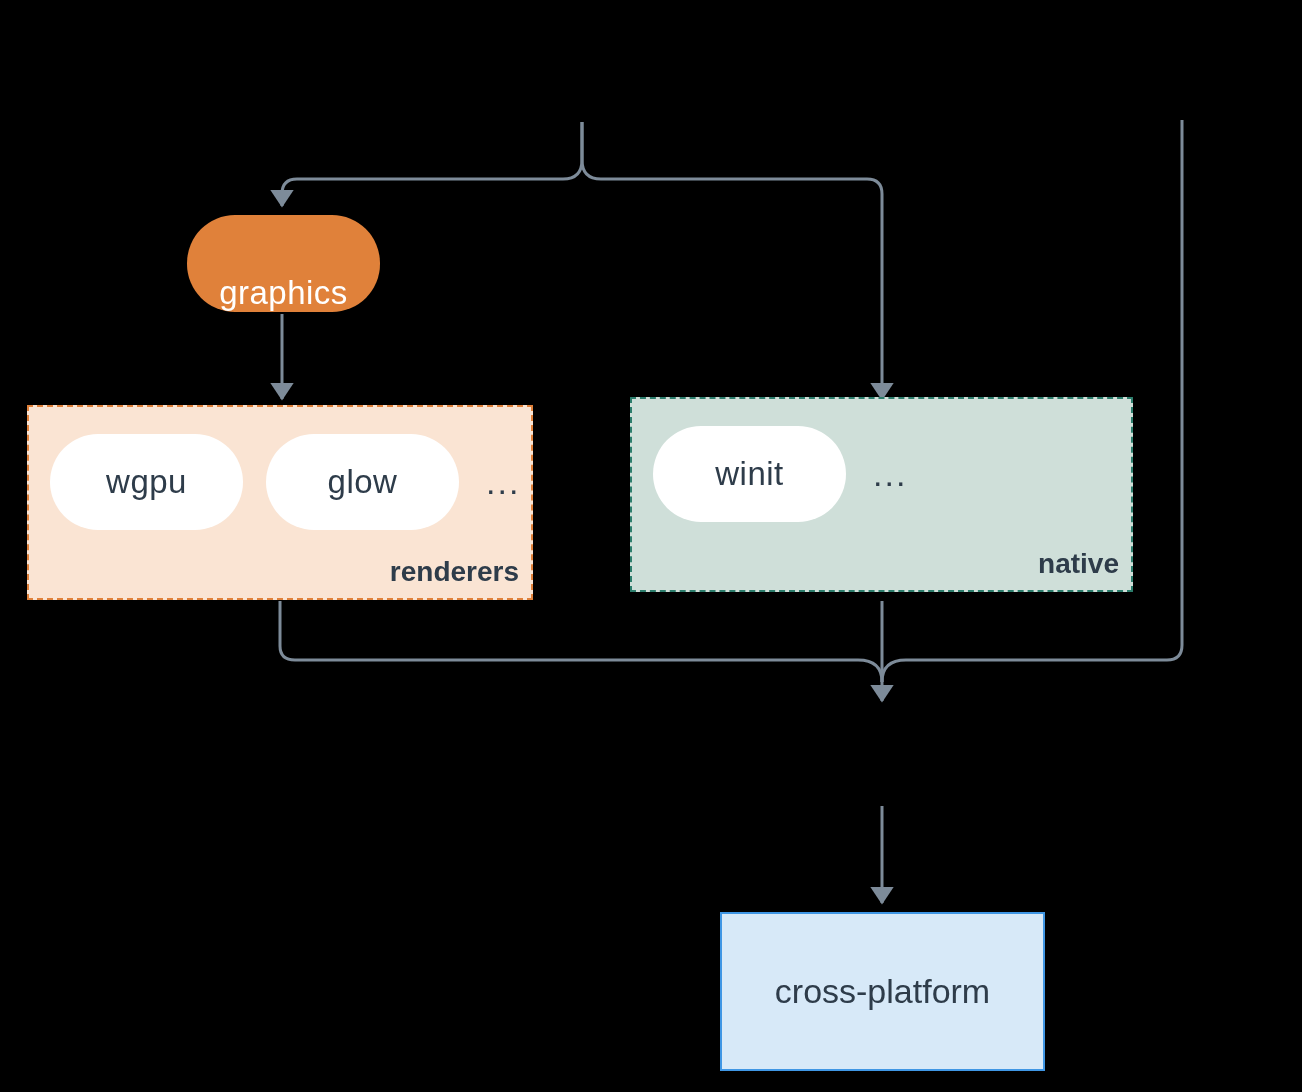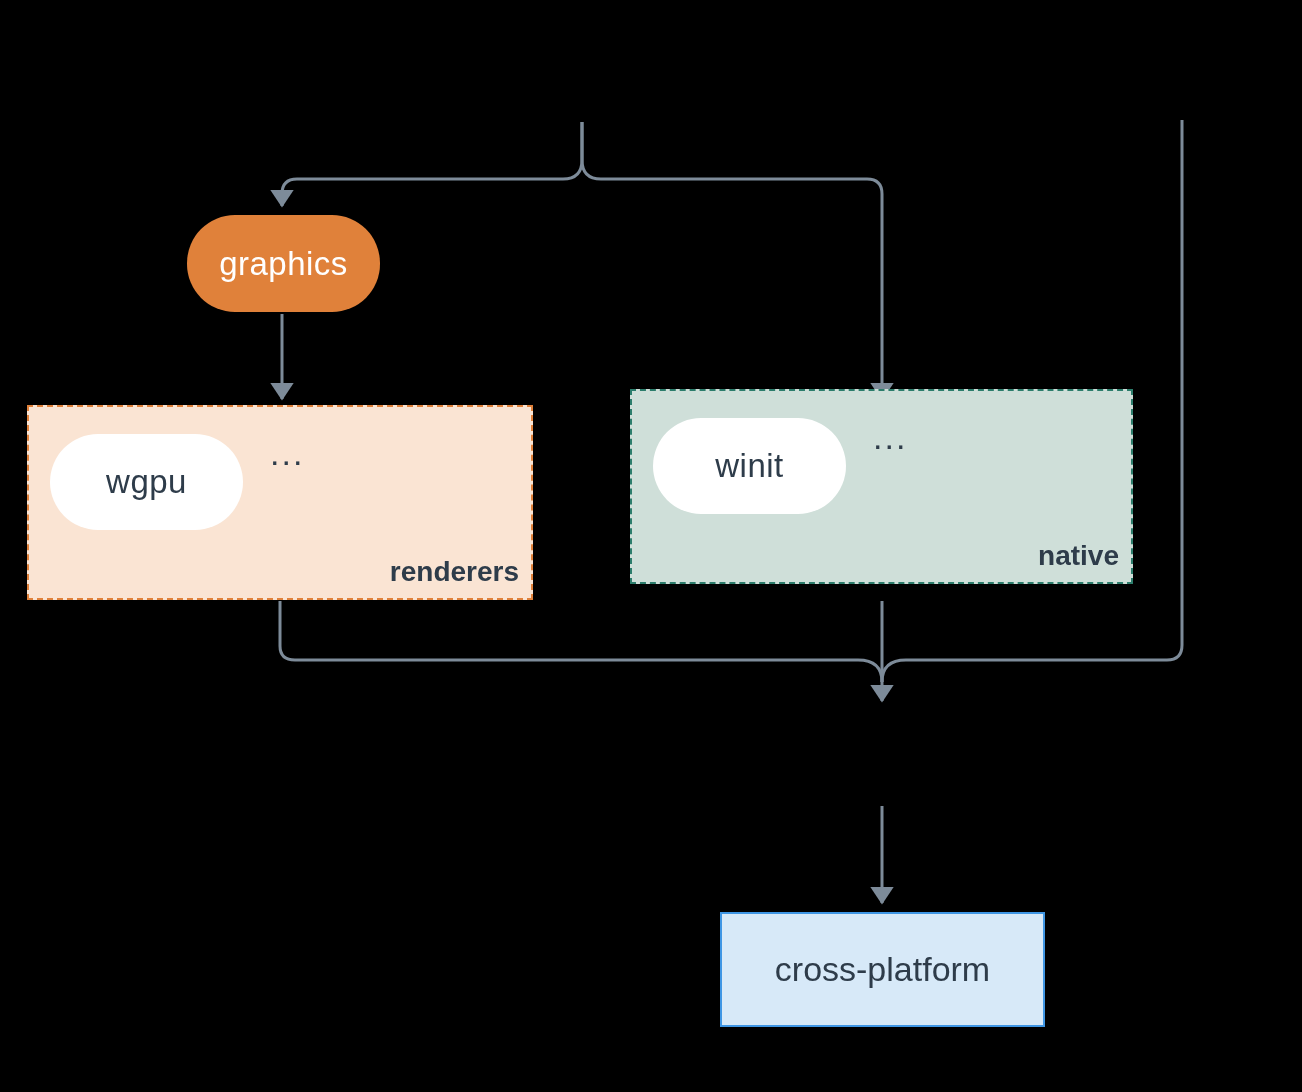--- a/index.html
+++ b/index.html
@@ -35,44 +35,44 @@
   }
   .pill {
     position: absolute;
     display: flex; align-items: center; justify-content: center;
     border-radius: 48px;
     font-size: 33px;
     color: var(--white);
     letter-spacing: 0.5px;
   }
   .pill.purple { background: var(--purple); }
-  .pill.orange { background: var(--orange); }
+  .pill.orange { background: var(--orange); align-items: flex-end; }
   .pill.blue   { background: var(--blue); }
   .pill.white  { background: var(--white); color: var(--dark_text); position: relative; }
 
   #node-native   { left: 487px; top: 23px;  width: 192px; height: 96px; }
   #node-web      { left: 1087px; top: 23px; width: 190px; height: 96px; }
   #node-graphics { left: 187px; top: 215px; width: 193px; height: 97px; }
   #node-iced     { left: 787px; top: 709px; width: 190px; height: 96px; }
 
   .group {
     position: absolute;
     width: 506px; height: 195px;
     border: 2px dashed var(--orange);
     background: var(--orange_light);
   }
   #group-renderers { left: 27px;  top: 405px; }
   #group-shells {
-    left: 630px; top: 389px; width: 503px;
+    left: 630px; top: 397px; width: 503px;
     border-color: var(--teal);
     background: var(--teal_light);
   }
   .group-items {
     position: absolute; left: 21px; top: 27px;
-    display: flex; 
+    display: flex; align-items: center;
   }
   .group .pill.white {
     width: 193px; height: 96px;
     margin-right: 23px;
     flex: none;
   }
   .ellipsis {
     font-size: 34px;
     color: var(--dark_text);
     letter-spacing: 2px;
@@ -81,21 +81,21 @@
   .group-label {
     position: absolute;
     right: 12px; bottom: 10px;
     font-size: 28px;
     color: var(--dark_text);
     font-weight: bold;
   }
   .app-box {
     position: absolute;
     left: 720px; top: 912px;
-    width: 325px; height: 115px;
+    width: 325px; height: 159px;
     background: var(--blue_light);
     border: 2px solid var(--blue_border);
     display: flex; flex-direction: column;
     align-items: center; justify-content: center;
     color: var(--dark_text);
     font-size: 34px;
     line-height: 47px;
     text-align: center;
   }
 </style>
@@ -125,20 +125,23 @@
 
   <div class="pill orange" id="node-graphics">
     <span>graphics</span>
   </div>
 
   <div class="group" id="group-renderers">
     <div class="group-items">
       <div class="pill white">
         <span>wgpu</span>
       </div>
+      <div class="pill white">
+        <span>glow</span>
+      </div>
       <span class="ellipsis">...</span>
     </div>
     <span class="group-label">renderers</span>
   </div>
 
   <div class="group" id="group-shells">
     <div class="group-items">
       <div class="pill white">
         <span>winit</span>
       </div>

